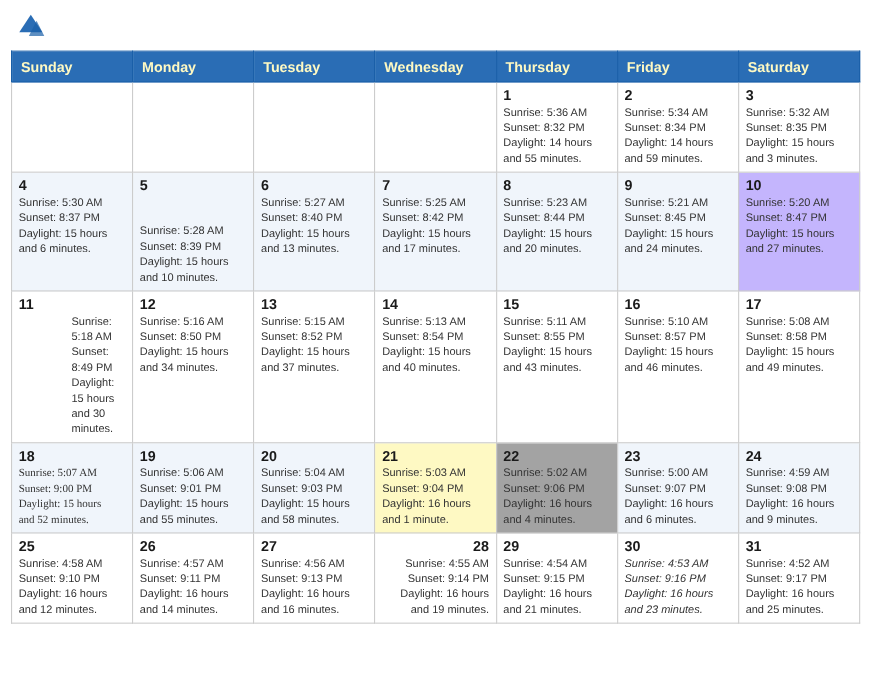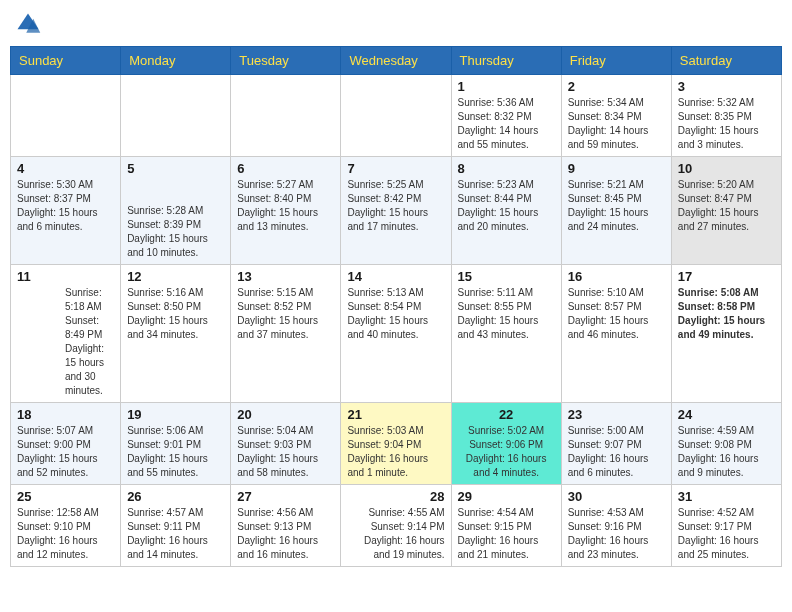--- a/index.html
+++ b/index.html
@@ -53,25 +53,25 @@
       font-size: 16px;
       color: #333;
     }
     .calendar {
       width: 100%;
       border-collapse: collapse;
       border: 1px solid #ccc;
     }
     .calendar th {
       background-color: #2a6db5;
-      color: #fde047;
+      color: #fef9c3;
       text-align: left;
       padding: 6px 8px;
       font-size: 13px;
-      font-weight: normal;
+      font-weight: bold;
       border: 1px solid #1a5fa8;
     }
     .calendar td {
       vertical-align: top;
       padding: 4px 6px;
       border: 1px solid #ccc;
       font-size: 10.5px;
       color: #333;
       width: calc(100% / 7);
       min-height: 80px;
@@ -195,21 +195,21 @@
 Daylight: 15 hours
 and 20 minutes.</div>
         </td>
         <td style="background-color: rgb(240, 245, 251);">
           <span class="day-number">9</span>
           <div class="day-info" style="white-space: pre-line;">Sunrise: 5:21 AM
 Sunset: 8:45 PM
 Daylight: 15 hours
 and 24 minutes.</div>
         </td>
-        <td style="background-color: #e5e5e5;">
+        <td style="background-color: #c4b5fd;">
           <span class="day-number">10</span>
           <div class="day-info" style="white-space: pre-line;">Sunrise: 5:20 AM
 Sunset: 8:47 PM
 Daylight: 15 hours
 and 27 minutes.</div>
         </td>
       </tr>
       <tr>
         <td style="background-color: rgb(255, 255, 255);">
           <span class="day-number">11</span>
@@ -248,30 +248,30 @@
         </td>
         <td style="background-color: rgb(255, 255, 255);">
           <span class="day-number">16</span>
           <div class="day-info" style="white-space: pre-line;">Sunrise: 5:10 AM
 Sunset: 8:57 PM
 Daylight: 15 hours
 and 46 minutes.</div>
         </td>
         <td style="background-color: rgb(255, 255, 255);">
           <span class="day-number">17</span>
-          <div class="day-info" style="white-space: pre-line; font-weight: bold;">Sunrise: 5:08 AM
+          <div class="day-info" style="white-space: pre-line;">Sunrise: 5:08 AM
 Sunset: 8:58 PM
 Daylight: 15 hours
 and 49 minutes.</div>
         </td>
       </tr>
       <tr>
         <td style="background-color: rgb(240, 245, 251);">
           <span class="day-number">18</span>
-          <div class="day-info" style="white-space: pre-line;">Sunrise: 5:07 AM
+          <div class="day-info" style="white-space: pre-line; font-family: Liberation Serif, serif;">Sunrise: 5:07 AM
 Sunset: 9:00 PM
 Daylight: 15 hours
 and 52 minutes.</div>
         </td>
         <td style="background-color: rgb(240, 245, 251);">
           <span class="day-number">19</span>
           <div class="day-info" style="white-space: pre-line;">Sunrise: 5:06 AM
 Sunset: 9:01 PM
 Daylight: 15 hours
 and 55 minutes.</div>
@@ -283,21 +283,21 @@
 Daylight: 15 hours
 and 58 minutes.</div>
         </td>
         <td style="background-color: #fef9c3;">
           <span class="day-number">21</span>
           <div class="day-info" style="white-space: pre-line;">Sunrise: 5:03 AM
 Sunset: 9:04 PM
 Daylight: 16 hours
 and 1 minute.</div>
         </td>
-        <td style="background-color: #5eead4; text-align: center;">
+        <td style="background-color: #a3a3a3;">
           <span class="day-number">22</span>
           <div class="day-info" style="white-space: pre-line;">Sunrise: 5:02 AM
 Sunset: 9:06 PM
 Daylight: 16 hours
 and 4 minutes.</div>
         </td>
         <td style="background-color: rgb(240, 245, 251);">
           <span class="day-number">23</span>
           <div class="day-info" style="white-space: pre-line;">Sunrise: 5:00 AM
 Sunset: 9:07 PM
@@ -308,21 +308,21 @@
           <span class="day-number">24</span>
           <div class="day-info" style="white-space: pre-line;">Sunrise: 4:59 AM
 Sunset: 9:08 PM
 Daylight: 16 hours
 and 9 minutes.</div>
         </td>
       </tr>
       <tr>
         <td style="background-color: rgb(255, 255, 255);">
           <span class="day-number">25</span>
-          <div class="day-info" style="white-space: pre-line;">Sunrise: 12:58 AM
+          <div class="day-info" style="white-space: pre-line;">Sunrise: 4:58 AM
 Sunset: 9:10 PM
 Daylight: 16 hours
 and 12 minutes.</div>
         </td>
         <td style="background-color: rgb(255, 255, 255);">
           <span class="day-number">26</span>
           <div class="day-info" style="white-space: pre-line;">Sunrise: 4:57 AM
 Sunset: 9:11 PM
 Daylight: 16 hours
 and 14 minutes.</div>
@@ -343,21 +343,21 @@
         </td>
         <td style="background-color: rgb(255, 255, 255);">
           <span class="day-number">29</span>
           <div class="day-info" style="white-space: pre-line;">Sunrise: 4:54 AM
 Sunset: 9:15 PM
 Daylight: 16 hours
 and 21 minutes.</div>
         </td>
         <td style="background-color: rgb(255, 255, 255);">
           <span class="day-number">30</span>
-          <div class="day-info" style="white-space: pre-line;">Sunrise: 4:53 AM
+          <div class="day-info" style="white-space: pre-line; font-style: italic;">Sunrise: 4:53 AM
 Sunset: 9:16 PM
 Daylight: 16 hours
 and 23 minutes.</div>
         </td>
         <td style="background-color: rgb(255, 255, 255);">
           <span class="day-number">31</span>
           <div class="day-info" style="white-space: pre-line;">Sunrise: 4:52 AM
 Sunset: 9:17 PM
 Daylight: 16 hours
 and 25 minutes.</div>

